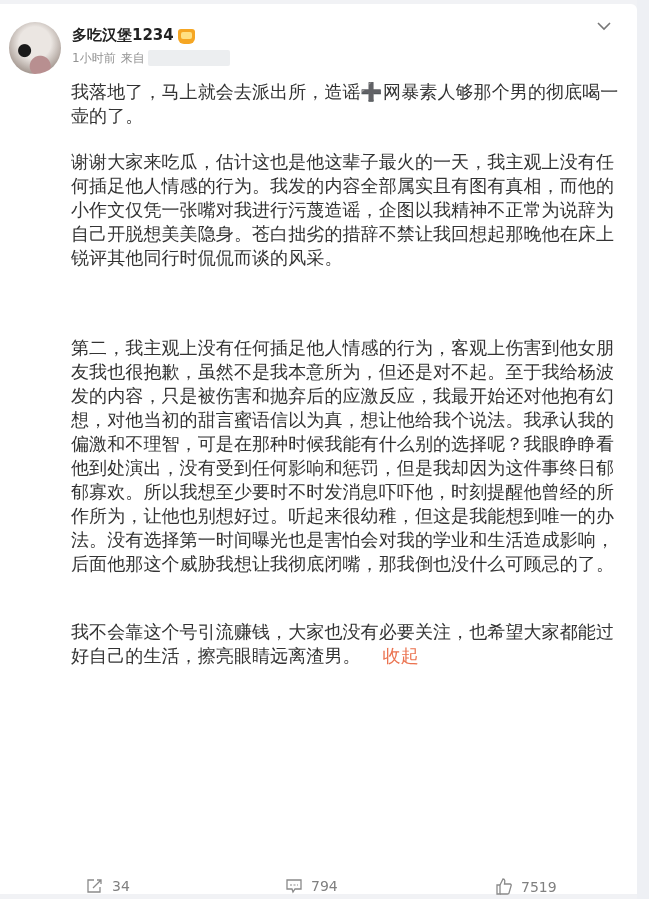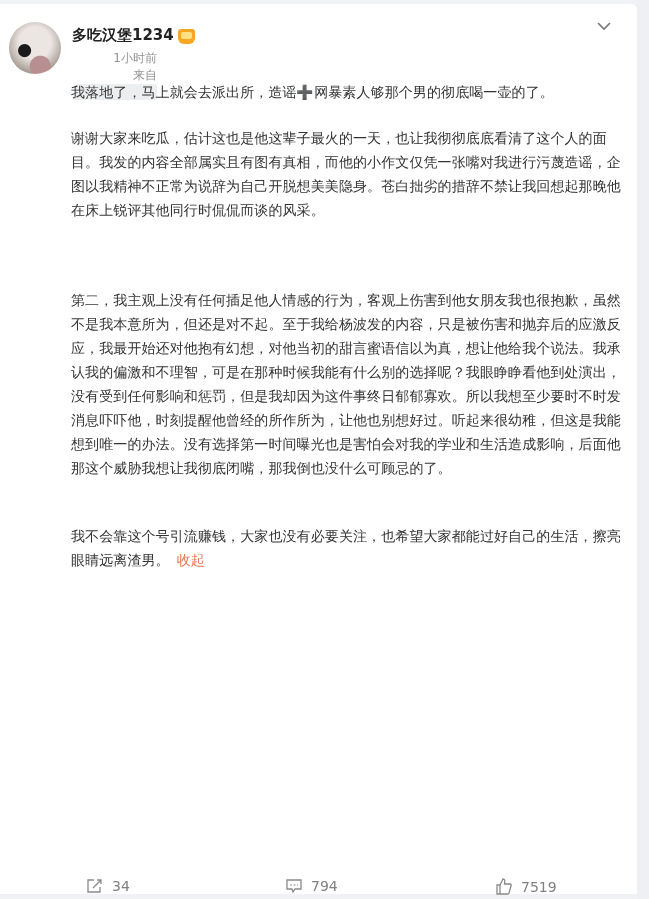--- a/index.html
+++ b/index.html
@@ -37,38 +37,38 @@
       background: #f5a623; border-radius: 3px 3px 6px 6px;
       position: relative; top: 1px;
     }
     .badge::before {
       content: ""; position: absolute; left: 3px; top: 3px; width: 11px; height: 7px;
       background: #ffe082; border-radius: 2px;
     }
     .meta {
       position: absolute; left: 72px; top: 46px;
       font-size: 12px; color: #939393;
-      display: flex; align-items: flex-end; flex-direction: column;
+      display: flex; align-items: flex-start;
     }
     .meta .blur {
       display: inline-block; width: 82px; height: 16px;
       background: #eceef0; margin-left: 3px; border-radius: 2px;
     }
     .chevron {
       position: absolute; left: 596px; top: 14px; width: 16px; height: 14px;
       cursor: pointer;
     }
     .content {
       position: absolute; left: 71px; top: 76px; width: 550px;
-      font-size: 14px; line-height: 24px; color: #333;
+      font-size: 18px; line-height: 24px; color: #333;
       letter-spacing: 0.1px;
     }
     .content p { margin: 0; }
     .content .gap { height: 22px; }
-    .collapse { color: #eb7350; cursor: pointer; margin-left: 7px; }
+    .collapse { color: #eb7350; cursor: pointer; margin-left: 22px; }
     .actions {
       position: absolute; top: 874px; left: 0; width: 637px;
       font-size: 14px; color: #808080;
     }
     .action {
       position: absolute; display: flex; align-items: center; gap: 8px; cursor: pointer;
     }
     .action svg { display: block; }
   </style>
 </head>
@@ -94,21 +94,21 @@
 
   <div class="chevron">
     <svg width="16" height="14" viewBox="0 0 16 14">
         <path d="M2 4 L8 10 L14 4" fill="none" stroke="#777" stroke-width="1.6"></path>
       </svg>
   </div>
 
   <div class="content">
     <p>我落地了，马上就会去派出所，造谣➕网暴素人够那个男的彻底喝一壶的了。</p>
     <div class="gap"></div>
-    <p>谢谢大家来吃瓜，估计这也是他这辈子最火的一天，也让我彻彻底底看清了这个人的面目。我发的内容全部属实且有图有真相，而他的小作文仅凭一张嘴对我进行污蔑造谣，企图以我精神不正常为说辞为自己开脱想美美隐身。苍白拙劣的措辞不禁让我回想起那晚他在床上锐评其他同行时侃侃而谈的风采。</p>
+    <p>谢谢大家来吃瓜，估计这也是他这辈子最火的一天，我主观上没有任何插足他人情感的行为。我发的内容全部属实且有图有真相，而他的小作文仅凭一张嘴对我进行污蔑造谣，企图以我精神不正常为说辞为自己开脱想美美隐身。苍白拙劣的措辞不禁让我回想起那晚他在床上锐评其他同行时侃侃而谈的风采。</p>
     <div class="gap"></div>
     <div class="gap"></div>
     <div class="gap"></div>
     <p>第二，我主观上没有任何插足他人情感的行为，客观上伤害到他女朋友我也很抱歉，虽然不是我本意所为，但还是对不起。至于我给杨波发的内容，只是被伤害和抛弃后的应激反应，我最开始还对他抱有幻想，对他当初的甜言蜜语信以为真，想让他给我个说法。我承认我的偏激和不理智，可是在那种时候我能有什么别的选择呢？我眼睁睁看他到处演出，没有受到任何影响和惩罚，但是我却因为这件事终日郁郁寡欢。所以我想至少要时不时发消息吓吓他，时刻提醒他曾经的所作所为，让他也别想好过。听起来很幼稚，但这是我能想到唯一的办法。没有选择第一时间曝光也是害怕会对我的学业和生活造成影响，后面他那这个威胁我想让我彻底闭嘴，那我倒也没什么可顾忌的了。</p>
     <div class="gap"></div>
     <div class="gap"></div>
     <p><span>我不会靠这个号引流赚钱，大家也没有必要关注，也希望大家都能过好自己的生活，擦亮眼睛远离渣男。</span><span class="collapse">收起</span></p>
   </div>
 
   <div class="actions">

